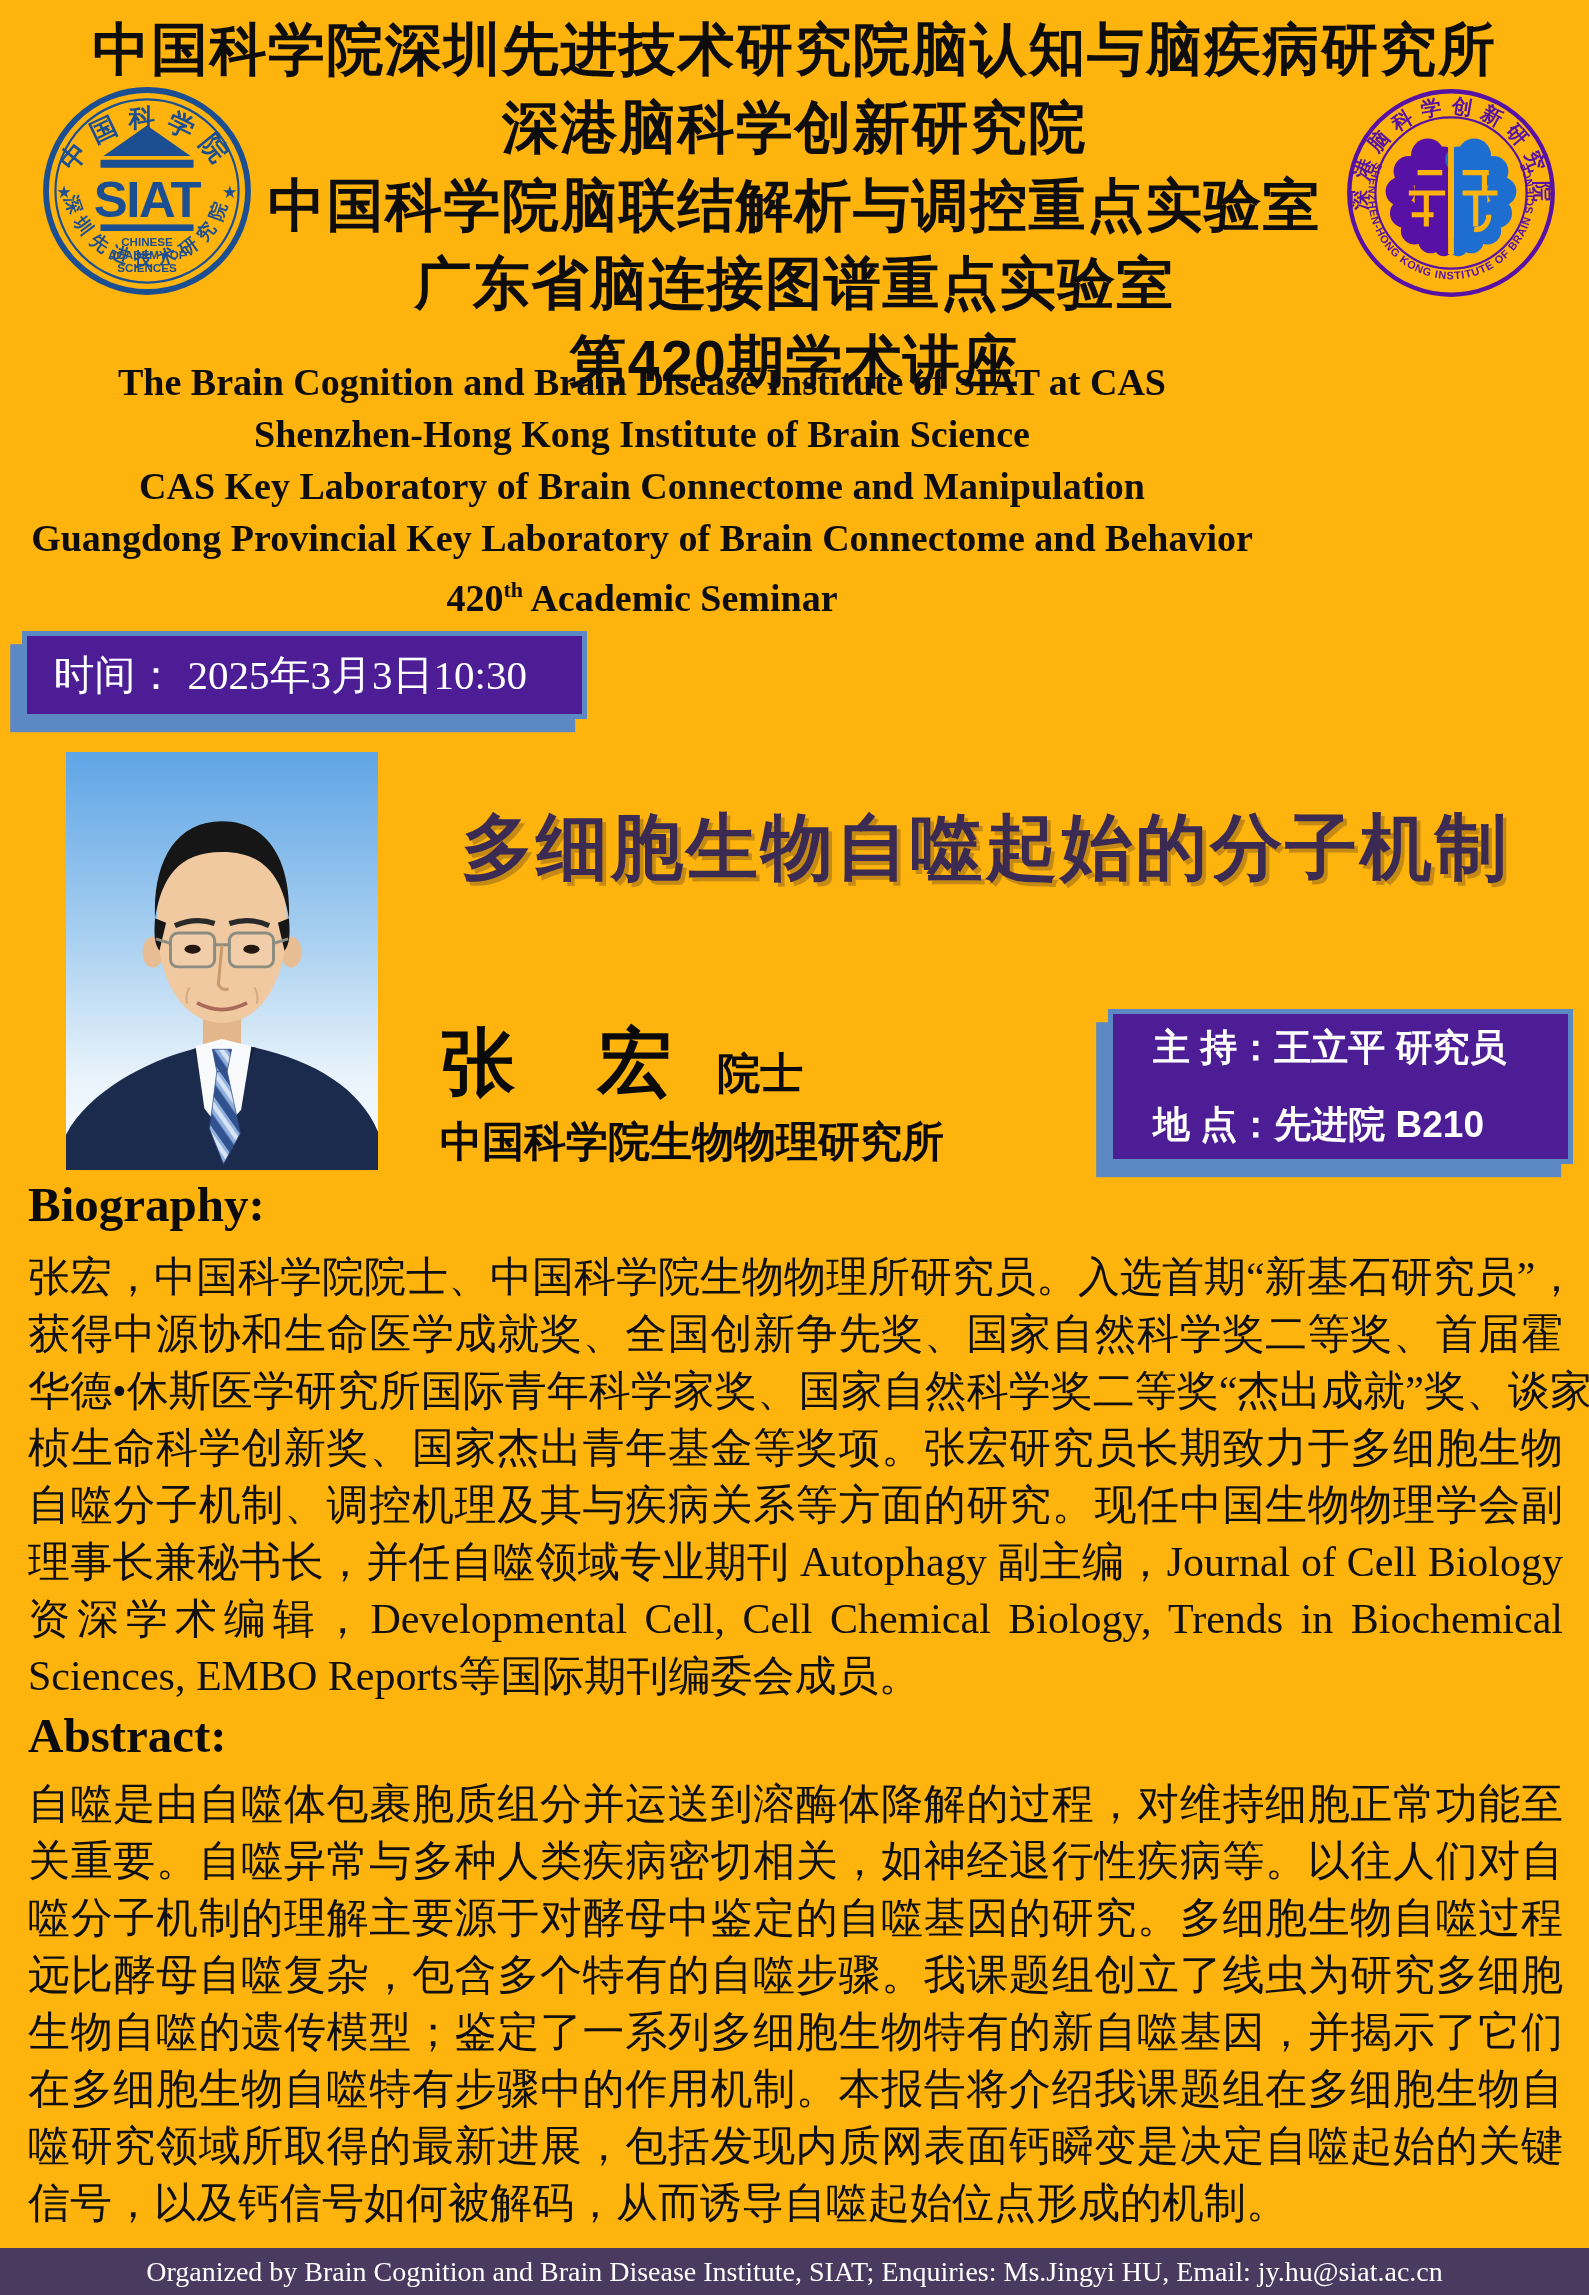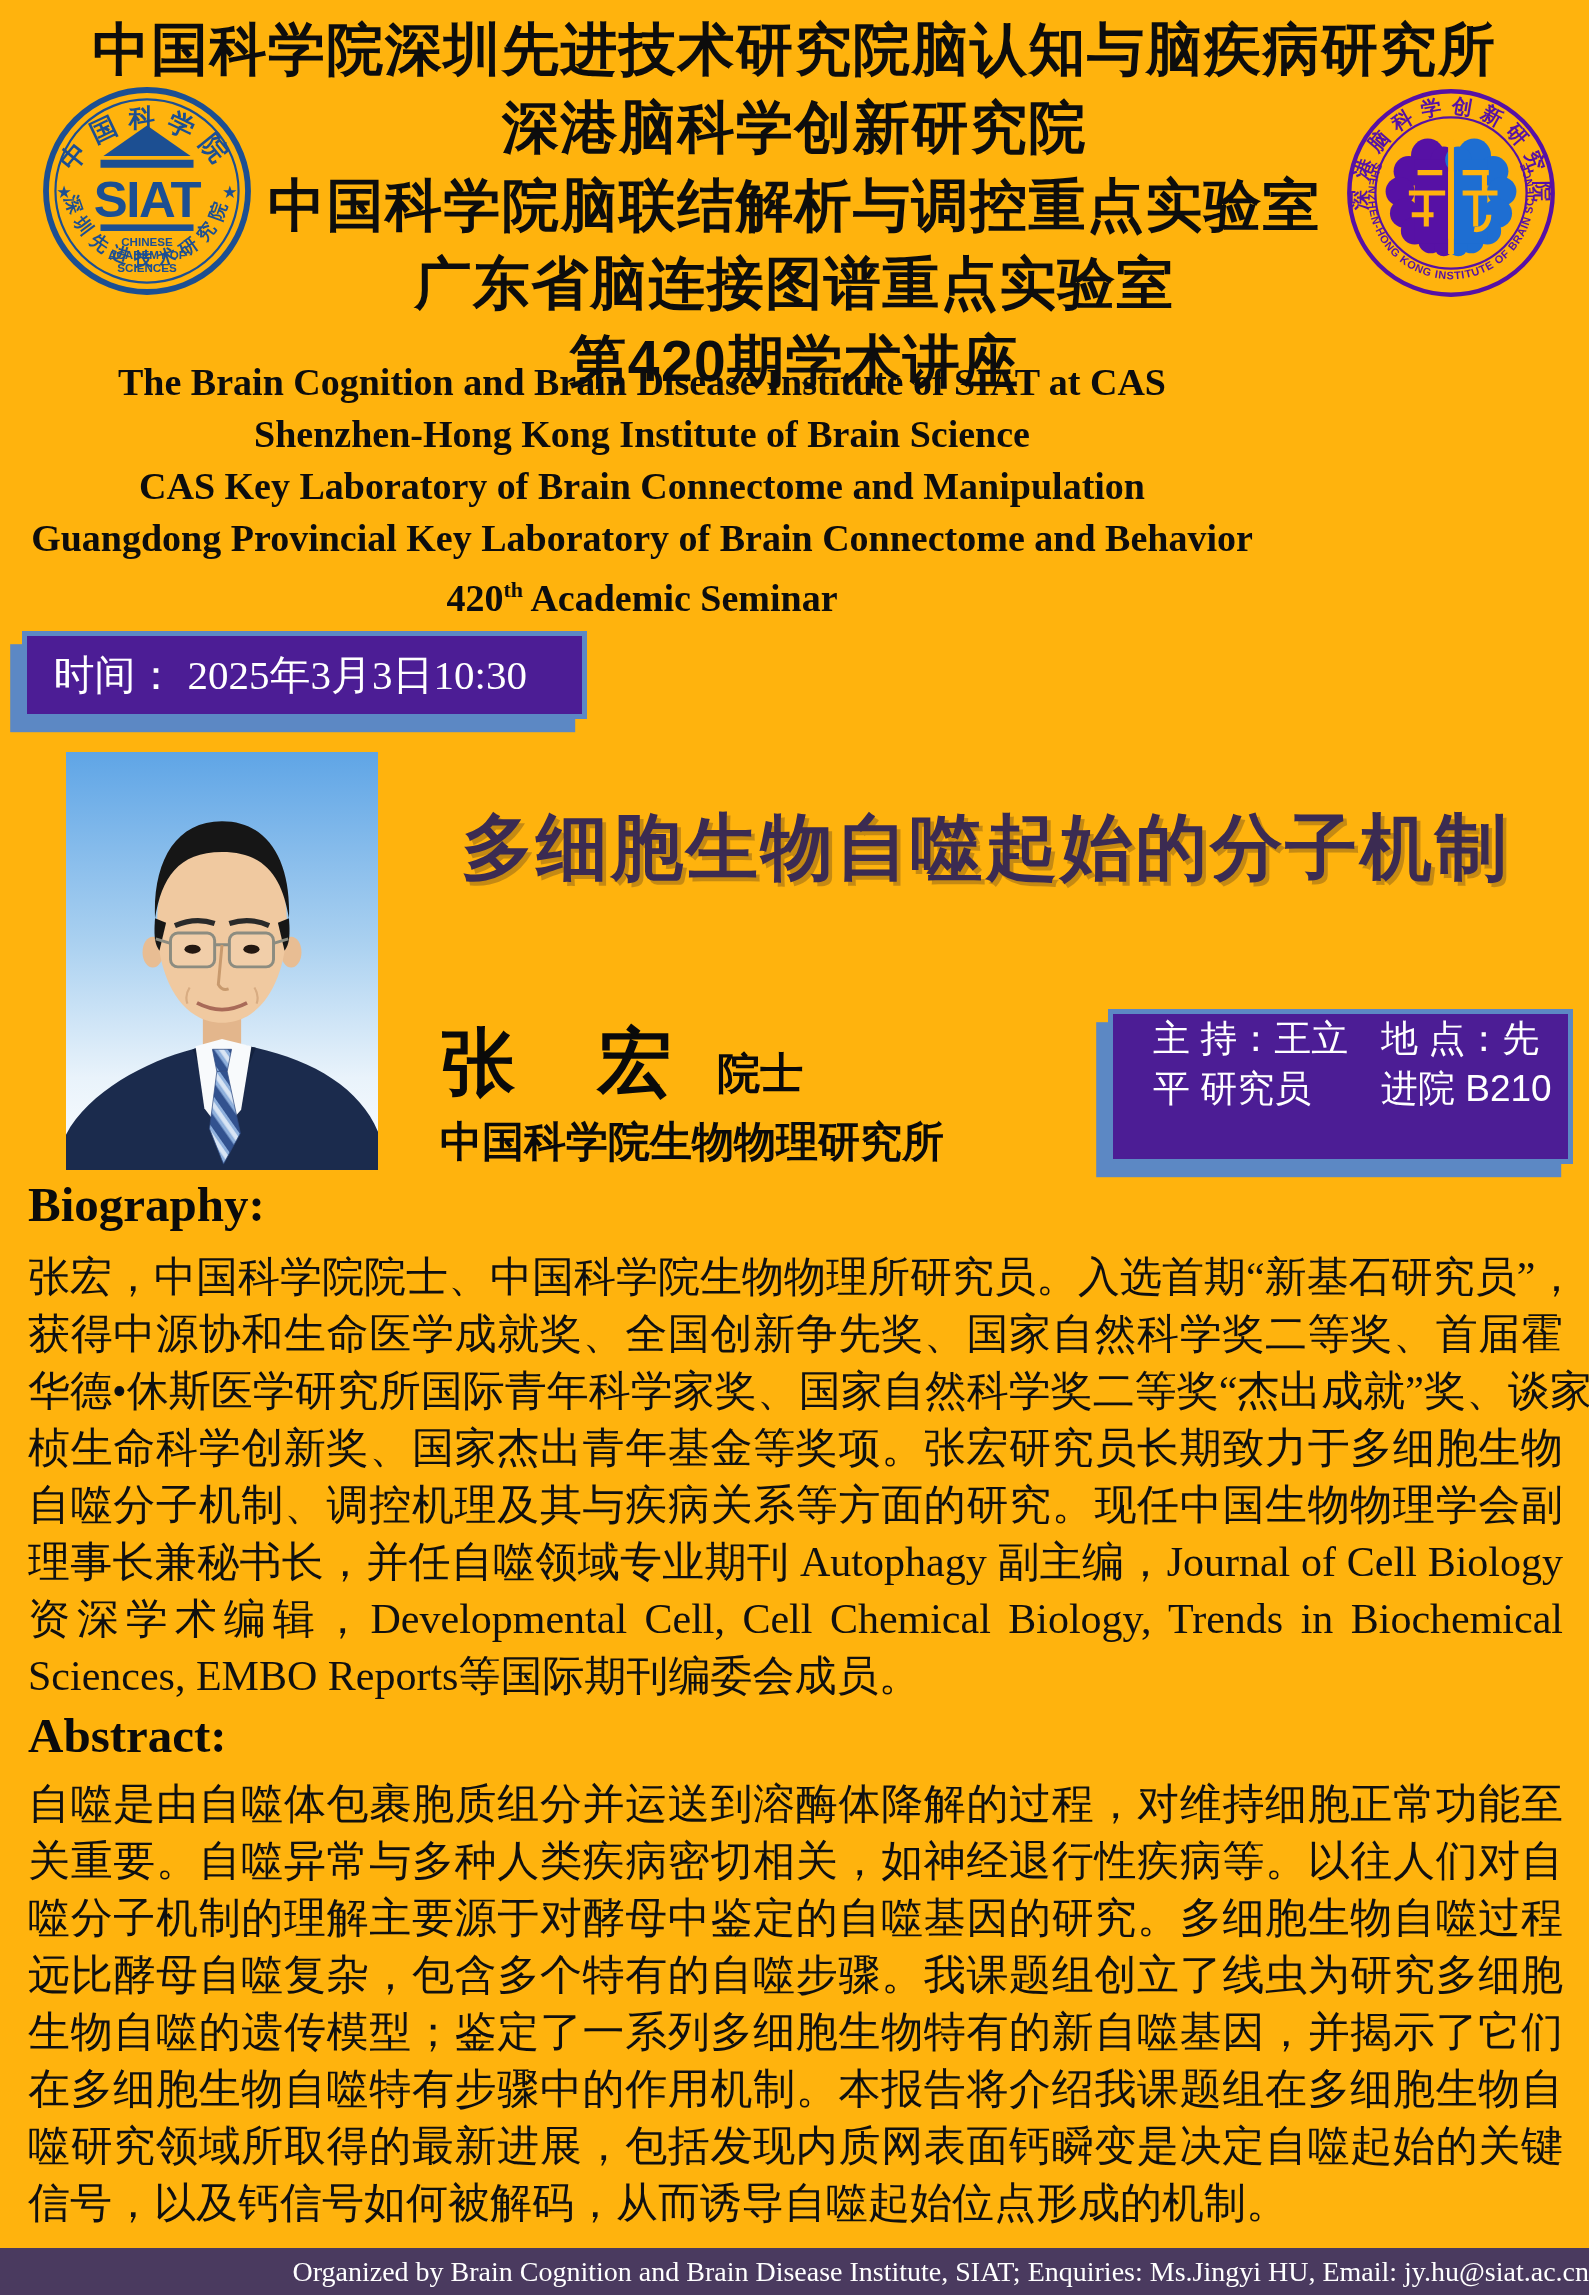--- a/index.html
+++ b/index.html
@@ -20,22 +20,22 @@
   
   .logo-left{top:82px;left:38px;width:218px;height:218px;}
   .logo-right{top:84px;left:1342px;width:218px;height:218px;}
 
   
   .banner{background:#4c1d95;border:5.2px solid #5C88C4;box-shadow:-11.8px 13.2px 0 0 #5C88C4;
           color:#FFFFFF;box-sizing:border-box;}
   .time-banner{top:631px;left:22px;width:565px;height:88px;display:flex;align-items:center;
                padding-left:26.5px;font-size:41px;}
   .time-banner .val{margin-left:11px;font-family:"Liberation Serif",serif;text-align:center;}
-  .host-box{top:1009px;left:1108px;width:465px;height:155px;display:flex;
-            justify-content:center;gap:27px;padding-left:40px;font-size:37px;}
+  .host-box{top:1009px;left:1108px;width:465px;height:155px;display:flex;flex-direction:column;
+            justify-content:center;gap:27px;padding-left:40px;font-size:37px;font-weight:bold;}
 
   
   .photo{top:752px;left:66px;width:312px;height:418px;}
   .photo svg{display:block;}
 
   
   .talk-title{top:800px;left:403px;width:1165px;text-align:center;font-size:72px;font-weight:900;
               color:#3B2B52;letter-spacing:2.9px;text-shadow:3.7px 4.4px 0 rgba(25,15,40,0.25);}
   .speaker-row{top:1014px;left:441px;color:#0A0A0A;}
   .speaker-name{font-size:74px;font-weight:900;letter-spacing:4.4px;}
@@ -47,21 +47,21 @@
   .bio-heading{top:1176px;left:28px;}
   .abs-heading{top:1707px;left:28px;}
   .para{left:28px;width:1535px;font-family:"Liberation Serif",serif;font-size:42px;color:#101010;}
   .bio-lines{top:1249px;}
   .abs-lines{top:1776px;}
   .para div{line-height:57px;text-align:justify;text-align-last:justify;white-space:nowrap;}
   .para div:last-child{text-align-last:left;}
 
   
   .footer{left:0;bottom:0;width:1589px;height:47px;background:#4A3A5F;display:flex;
-          align-items:center;justify-content:flex-end;font-family:"Liberation Serif",serif;
+          align-items:center;justify-content:center;font-family:"Liberation Serif",serif;
           font-size:28px;color:#FFFFFF;}
 </style>
 </head>
 <body>
 
 <div class="abs cn-headings">
     <div>中国科学院深圳先进技术研究院脑认知与脑疾病研究所</div>
     <div>深港脑科学创新研究院</div>
     <div>中国科学院脑联结解析与调控重点实验室</div>
     <div>广东省脑连接图谱重点实验室</div>

